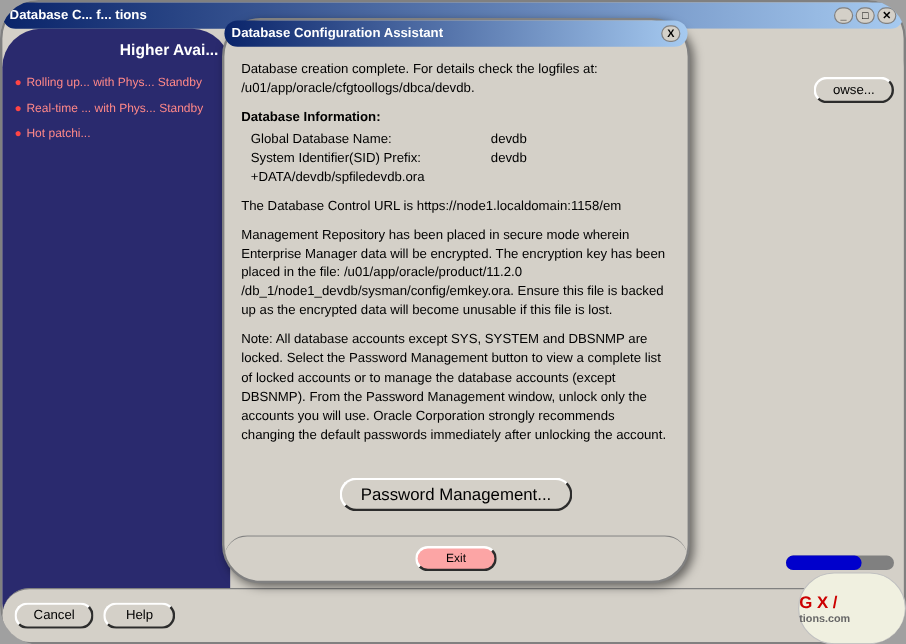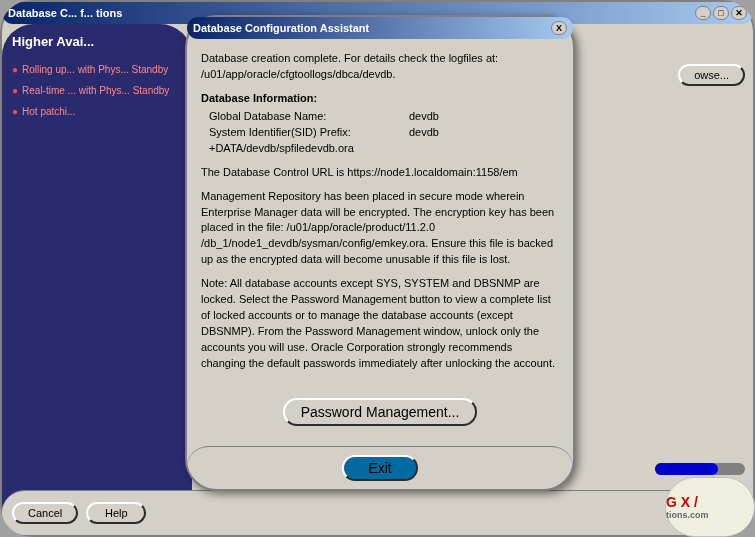--- a/index.html
+++ b/index.html
@@ -61,20 +61,21 @@
       display: flex;
       height: calc(100% - 22px);
     }
 
     .left-panel {
       width: 190px;
       background: #2a2a6e;
       height: 100%;
       padding: 10px;
       color: white;
+      text-align: right;
     }
 
     .left-panel-title {
       font-size: 13px;
       font-weight: bold;
       color: #ffffff;
       margin-bottom: 12px;
       line-height: 1.3;
     }
 
@@ -262,26 +263,26 @@
     }
 
     .modal-footer {
       border-top: 1px solid #808080;
       padding: 8px 14px;
       display: flex;
       justify-content: center;
     }
 
     .exit-btn {
-      background: #0369a1;
+      background: #fca5a5;
       border: 2px outset #ffffff;
       border-right-color: #808080;
       border-bottom-color: #808080;
       padding: 3px 24px;
-      font-size: 14px;
+      font-size: 10px;
       cursor: pointer;
     }
 
     
     .watermark {
       position: absolute;
       bottom: 0;
       right: 0;
       width: 90px;
       height: 60px;

